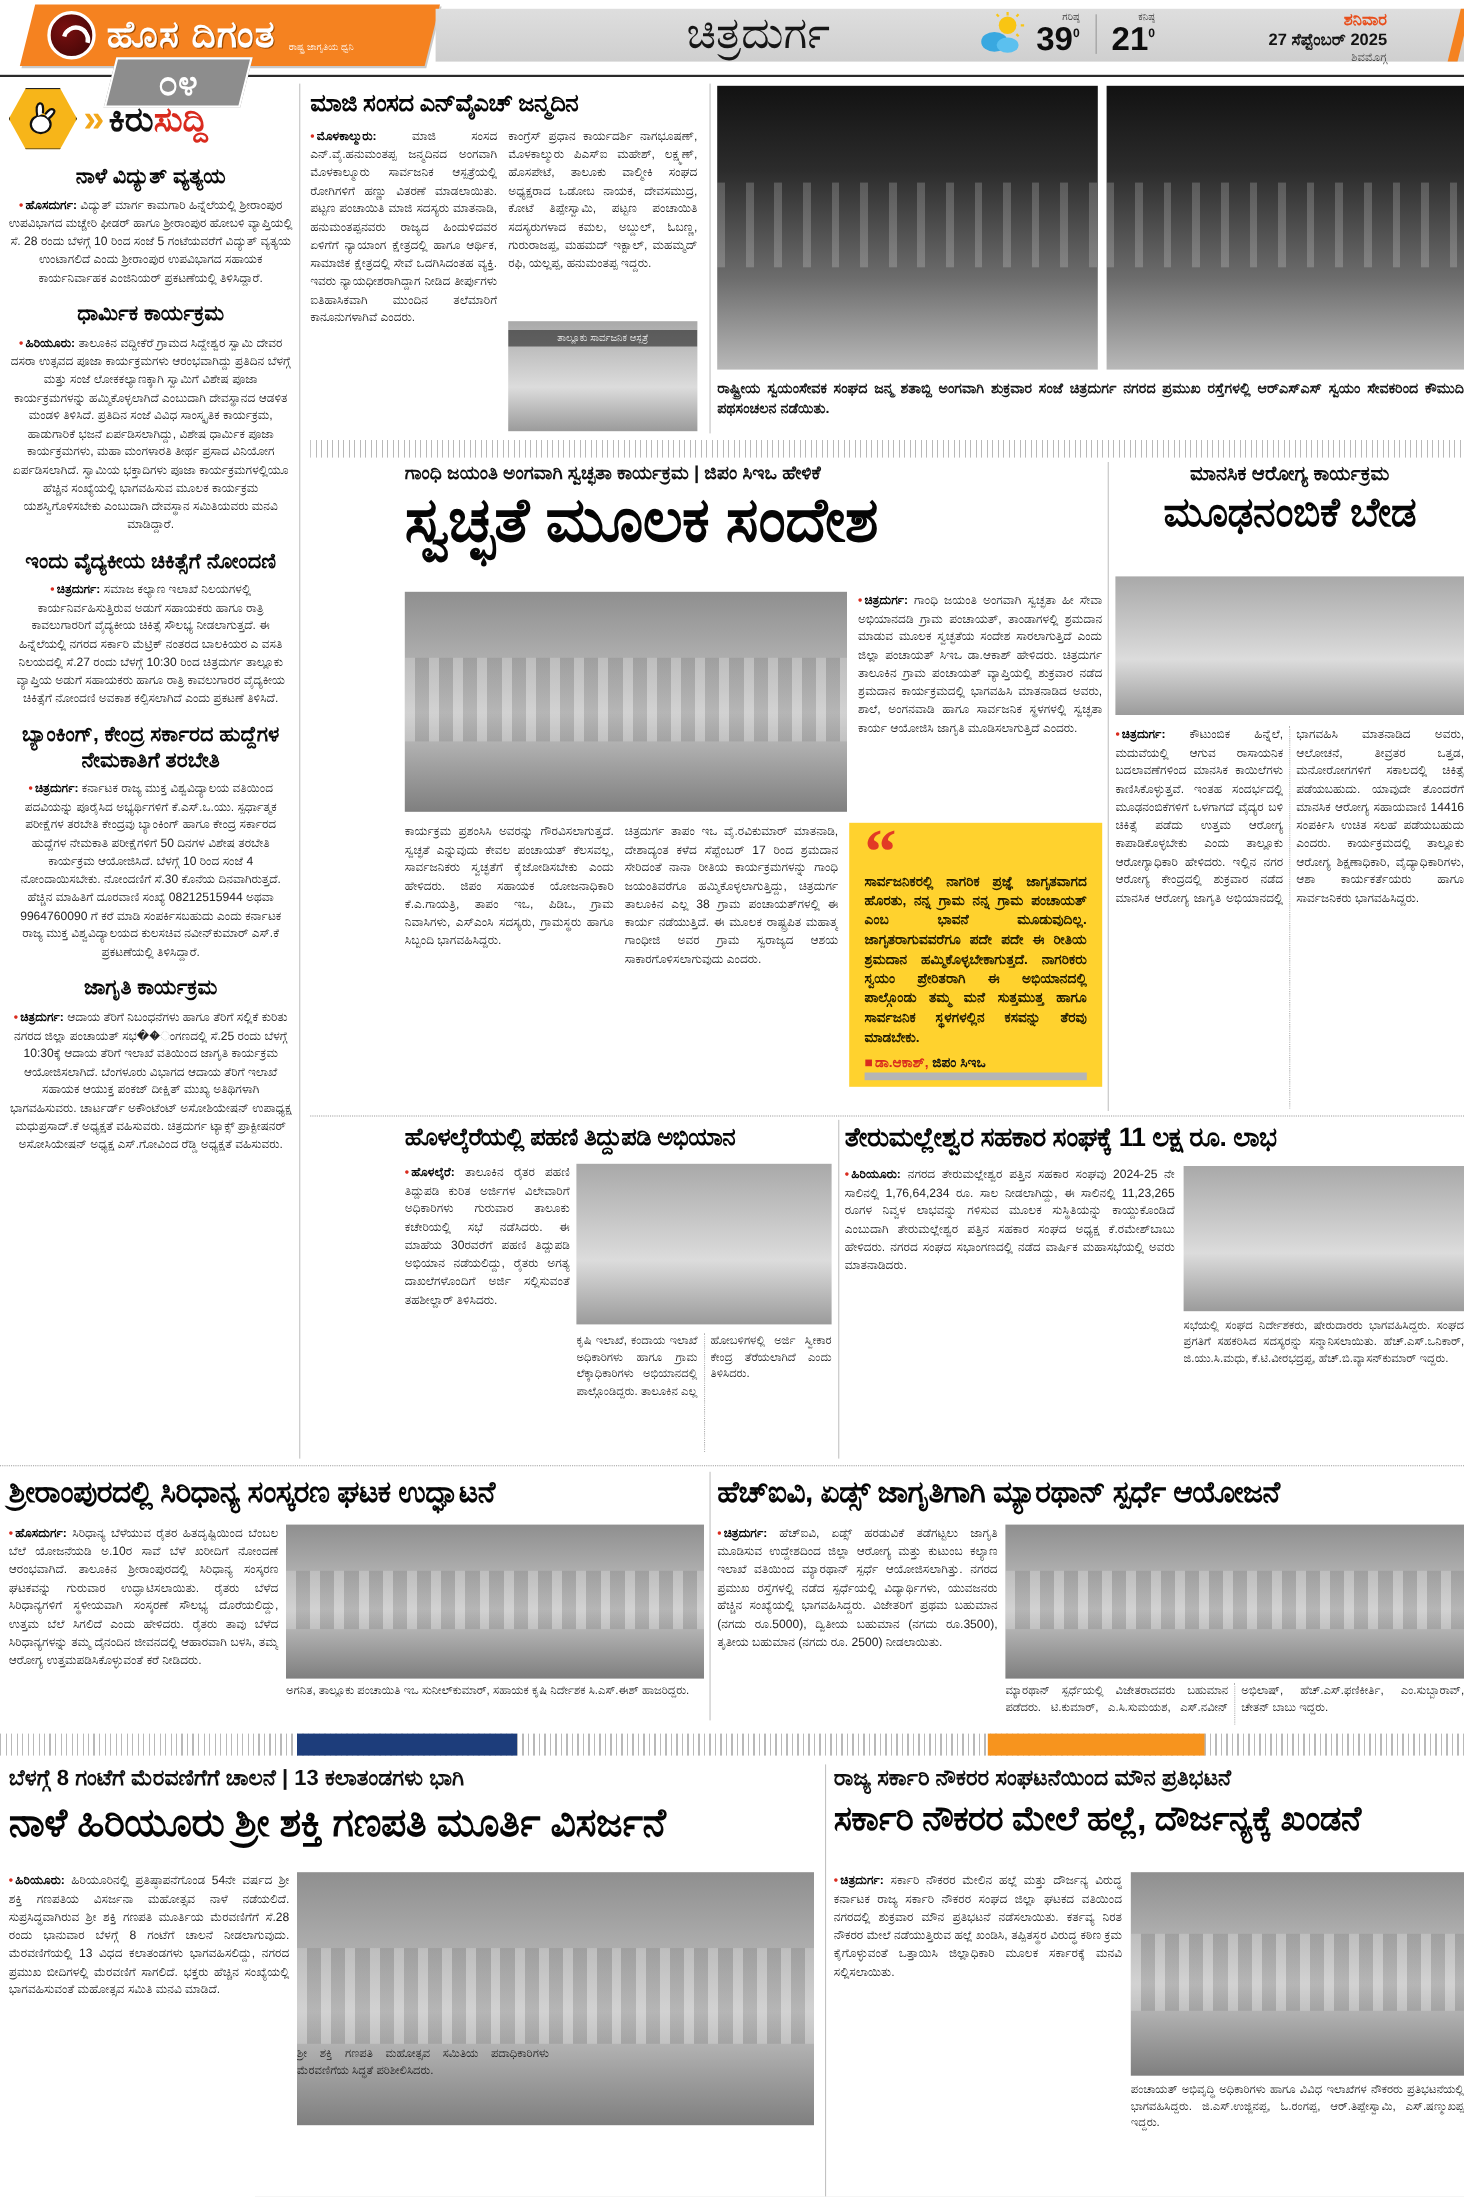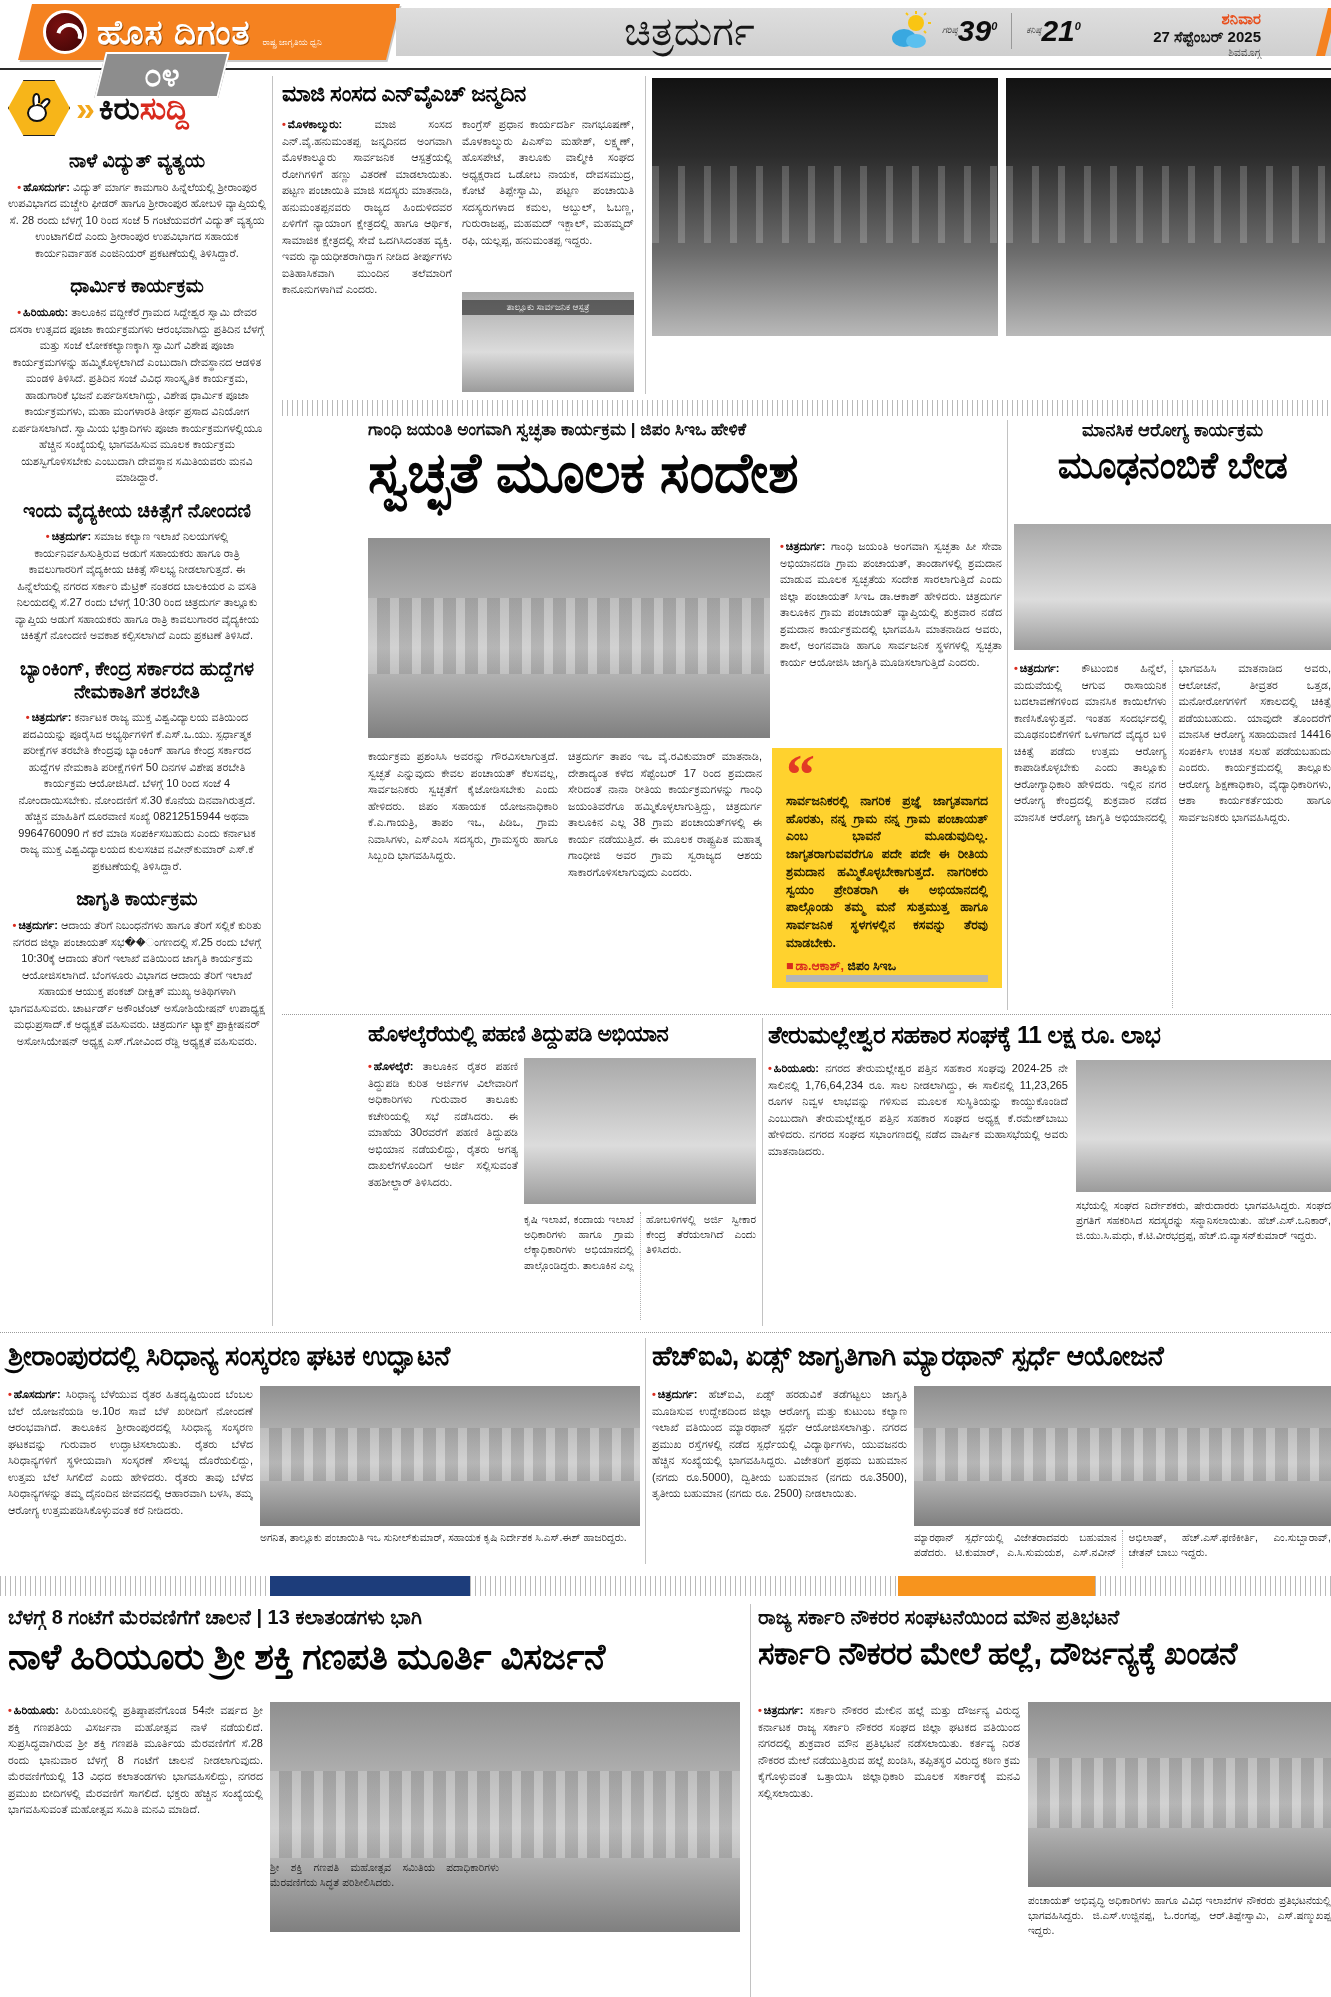--- a/index.html
+++ b/index.html
@@ -20,21 +20,21 @@
   .brand-tag{font-size:8.5px;color:#fff;align-self:flex-end;margin:0 0 6px 2px;}
   .page-slab{position:absolute;left:100px;top:52px;width:124px;height:46px;background:#8d8d8d;
              transform:skewX(-14deg);display:flex;align-items:center;justify-content:center;z-index:5;
              border:2px solid #fff;}
   .page-slab span{transform:skewX(14deg);color:#fff;font-size:32px;font-weight:900;}
   .center-band{position:absolute;left:396px;top:8px;width:935px;height:48px;
                background:linear-gradient(180deg,#dedede,#cfcfcf);}
   .edition-title{position:absolute;left:228px;top:1px;font-size:40px;font-weight:400;color:#161616;letter-spacing:0;}
   .weather{position:absolute;left:492px;top:2px;display:flex;align-items:center;gap:8px;}
   .w-icon{width:46px;height:42px;}
-  .temp-cell{display:flex;flex-direction:row;align-items:center;line-height:1;font-style:italic;}
+  .temp-cell{display:flex;flex-direction:column;align-items:flex-end;line-height:1;}
   .temp-cell .lbl{font-size:9px;color:#333;margin-bottom:1px;}
   .temp-cell .val{font-size:30px;font-weight:900;color:#0d0d0d;}
   .temp-cell .val sup{font-size:11px;font-weight:700;}
   .temp-div{width:1px;height:36px;background:#999;margin:0 6px;}
   .daydate{position:absolute;right:70px;top:2px;text-align:right;line-height:1.2;}
   .daydate .day{color:#e84e1b;font-size:15px;font-weight:800;}
   .daydate .date{color:#121212;font-size:15px;font-weight:800;}
   .daydate .place{color:#444;font-size:10.5px;}
   .accent-bar{position:absolute;right:0;top:0;width:9px;height:48px;background:#f58220;transform:skewX(-14deg);}
 
@@ -189,20 +189,21 @@
     <div class="bodytxt" style="left:462px;top:116px;width:172px;height:168px;">
       <span>ಕಾಂಗ್ರೆಸ್ ಪ್ರಧಾನ ಕಾರ್ಯದರ್ಶಿ ನಾಗಭೂಷಣ್, ಮೊಳಕಾಲ್ಮುರು ಪಿಎಸ್‌ಐ ಮಹೇಶ್, ಲಕ್ಷ್ಮಣ್, ಹೊಸಪೇಟೆ, ತಾಲೂಕು ವಾಲ್ಮೀಕಿ ಸಂಘದ ಅಧ್ಯಕ್ಷರಾದ ಒಡೋಬ ನಾಯಕ, ದೇವಸಮುದ್ರ, ಕೋಟೆ ತಿಪ್ಪೇಸ್ವಾಮಿ, ಪಟ್ಟಣ ಪಂಚಾಯಿತಿ ಸದಸ್ಯರುಗಳಾದ ಕಮಲ, ಅಬ್ದುಲ್, ಓಬಣ್ಣ, ಗುರುರಾಜಪ್ಪ, ಮಹಮದ್ ಇಕ್ಬಾಲ್, ಮಹಮ್ಮದ್ ರಫಿ, ಯಲ್ಲಪ್ಪ, ಹನುಮಂತಪ್ಪ ಇದ್ದರು.</span>
     </div>
     <div class="ph light" style="left:462px;top:292px;width:172px;height:100px;">
       <div class="ph-banner">ತಾಲ್ಲೂಕು ಸಾರ್ವಜನಿಕ ಆಸ್ಪತ್ರೆ</div>
     </div>
   </div>
 
   <div class="ph night" style="left:652px;top:78px;width:346px;height:258px;"></div>
   <div class="ph night" style="left:1006px;top:78px;width:325px;height:258px;"></div>
+  <div class="caption" style="left:652px;top:344px;width:679px;">ರಾಷ್ಟ್ರೀಯ ಸ್ವಯಂಸೇವಕ ಸಂಘದ ಜನ್ಮ ಶತಾಬ್ದಿ ಅಂಗವಾಗಿ ಶುಕ್ರವಾರ ಸಂಜೆ ಚಿತ್ರದುರ್ಗ ನಗರದ ಪ್ರಮುಖ ರಸ್ತೆಗಳಲ್ಲಿ ಆರ್‌ಎಸ್‌ಎಸ್ ಸ್ವಯಂ ಸೇವಕರಿಂದ ಕೌಮುದಿ ಪಥಸಂಚಲನ ನಡೆಯಿತು.</div>
 
   <div class="hatch" style="left:282px;top:400px;width:1049px;"></div>
 
   <div>
     <div class="kicker" style="left:368px;top:420px;width:640px;font-size:17px;">ಗಾಂಧಿ ಜಯಂತಿ ಅಂಗವಾಗಿ ಸ್ವಚ್ಛತಾ ಕಾರ್ಯಕ್ರಮ | ಜಿಪಂ ಸಿಇಒ ಹೇಳಿಕೆ</div>
     <div class="headline" style="left:368px;top:444px;width:640px;font-size:56px;">ಸ್ವಚ್ಛತೆ ಮೂಲಕ ಸಂದೇಶ</div>
 
     <div class="ph day" style="left:368px;top:538px;width:402px;height:200px;"></div>
 
     <div class="bodytxt" style="left:780px;top:538px;width:222px;height:200px;">

